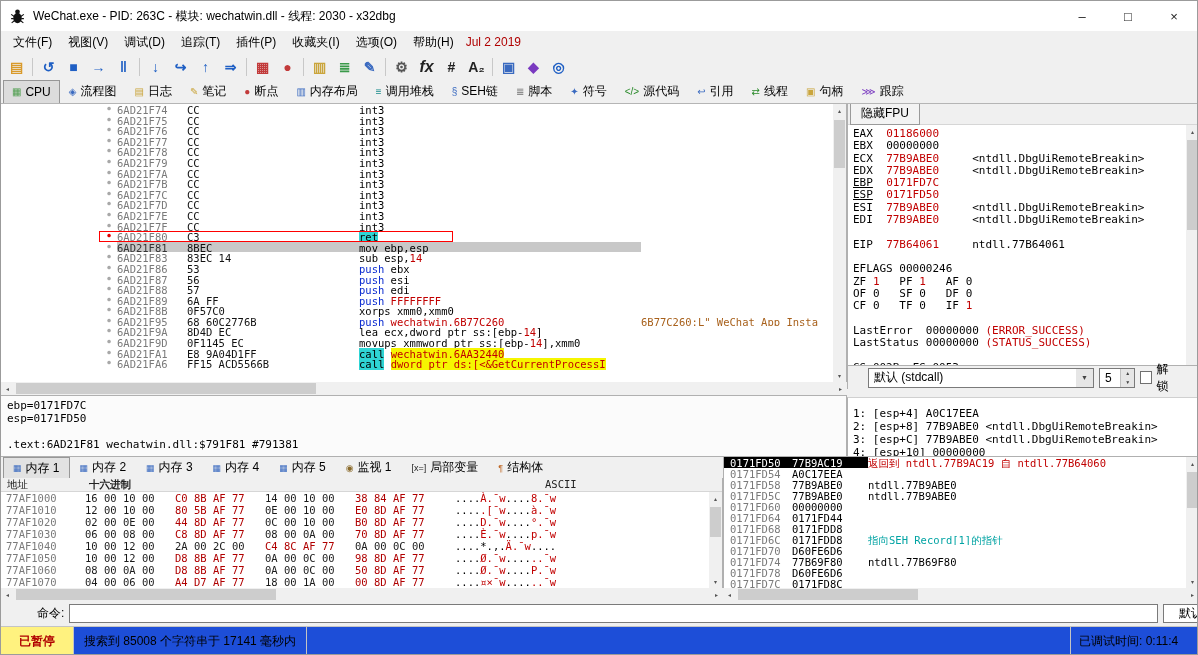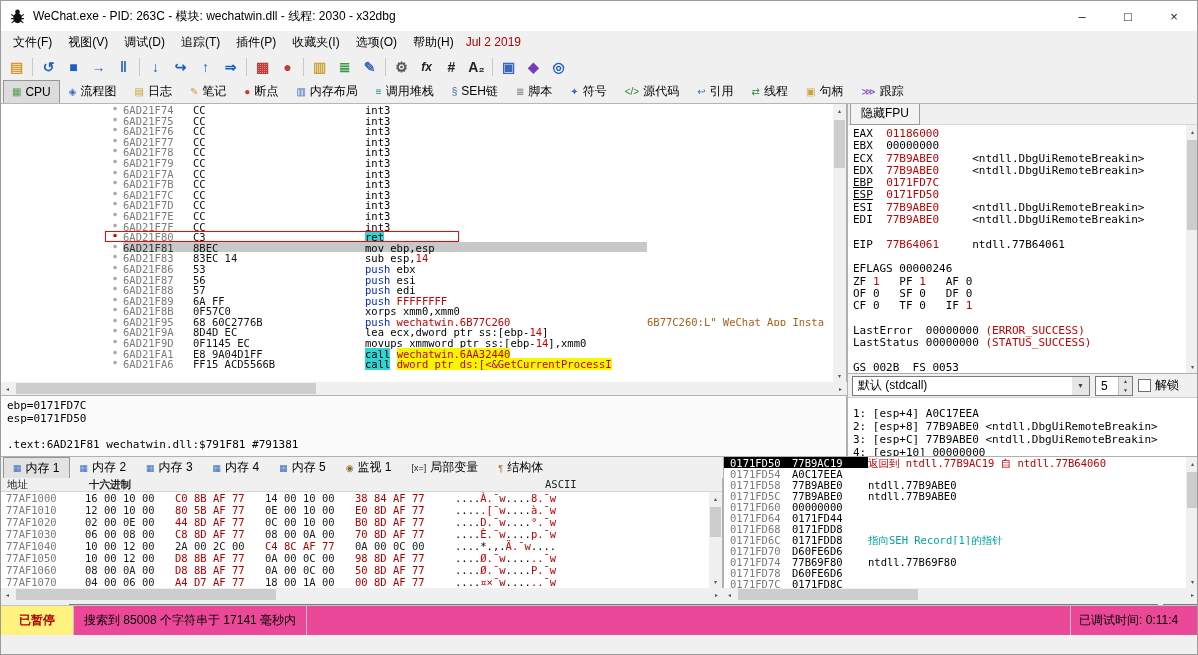--- a/index.html
+++ b/index.html
@@ -15,35 +15,35 @@
   .win-btn { width:46px; height:30px; display:flex; align-items:center; justify-content:center; font-size:13px; color:#222; }
 
   
   .menubar { height:22px; display:flex; align-items:center; padding-left:4px; background:#f0f0f0; }
   .menu-item { padding:2px 8px; white-space:nowrap; }
   .menu-date { margin-left:4px; color:#b00000; white-space:nowrap; }
 
   
   .toolbar { height:27px; display:flex; align-items:center; padding-left:3px; background:#f0f0f0; }
   .tool { width:25px; height:23px; display:flex; align-items:center; justify-content:center; font-size:14px; font-weight:bold; }
-  .tool.fx { font-style:italic; font-size:12px; }
+  .tool.fx { font-style:italic; font-size:16px; }
   .tsep { width:1px; height:18px; background:#c8c8c8; margin:0 3px; flex:none; }
 
   
   .tabbar { height:24px; display:flex; align-items:stretch; padding-left:2px; background:#f0f0f0; border-bottom:1px solid #b5b5b5; }
   .tab { display:flex; align-items:center; gap:4px; padding:0 8px; white-space:nowrap; border:1px solid transparent; }
   .tab.active { background:#dcdcdc; border:1px solid #979797; border-bottom:none; }
   .tab-ico { font-size:10px; line-height:10px; }
 
   
   .pane { position:absolute; background:#fff; }
 
   
   .disasm { left:0; top:103px; width:846px; height:278px; overflow:hidden; border-right:1px solid #b0b0b0; }
-  .drow { display:flex; height:10.6px; line-height:10.6px; font:10.5px "DejaVu Sans Mono",monospace; position:relative; white-space:pre;margin-left:6px; }
+  .drow { display:flex; height:10.6px; line-height:10.6px; font:10.5px "DejaVu Sans Mono",monospace; position:relative; white-space:pre; }
   .c-gut  { width:100px; flex:none; }
   .c-dot  { width:16px; flex:none; text-align:center; font-size:6px; color:#a8a8a8; }
   .dot-red { color:#e00000; }
   .c-addr { width:70px; flex:none; color:#7a7a7a; }
   .c-bytes{ width:172px; flex:none; color:#111; }
   .c-instr{ width:282px; flex:none; }
   .c-comm { flex:1; overflow:hidden; }
   .selbg { background:#c8c8c8; }
   .sel .c-addr { color:#333; }
   .redbox { position:absolute; left:98px; top:0; width:354px; height:10.6px; border:1px solid #ff0000; pointer-events:none; }
@@ -73,21 +73,21 @@
   .thumb-h { position:absolute; top:1px; bottom:1px; background:#cdcdcd; }
 
   
   .regs { left:846px; top:103px; width:352px; height:269px; overflow:hidden; border-left:1px solid #b0b0b0; }
   .regs-toolbar { height:21px; background:#f0f0f0; border-bottom:1px solid #d6d6d6; display:flex; align-items:center; padding:1px 2px; }
   .hidefpu { border:1px solid #9a9a9a; background:#f3f3f3; padding:1px 10px 2px 10px; font-size:12px; }
   .regs-body { padding:3px 5px; font:11px "DejaVu Sans Mono",monospace; line-height:12.3px; white-space:pre; }
   .rline { height:12.3px; }
 
   
-  .callconv { position:absolute; left:846px; top:372px; width:352px; height:24px; background:#f0f0f0; display:flex; align-items:center; gap:5px; padding:0 4px; border-top:1px solid #b0b0b0; border-left:1px solid #b0b0b0; }
+  .callconv { position:absolute; left:846px; top:364px; width:352px; height:24px; background:#f0f0f0; display:flex; align-items:center; gap:5px; padding:0 20px; border-top:1px solid #b0b0b0; border-left:1px solid #b0b0b0; }
   .combo { height:20px; background:#fff; border:1px solid #7a7a7a; display:flex; align-items:center; padding-left:5px; }
   .combo-main { width:238px; justify-content:space-between; }
   .combo-arrow { width:17px; height:18px; display:flex; align-items:center; justify-content:center; background:#e6e6e6; font-size:7px; color:#444; flex:none; }
   .spin { width:38px; height:20px; border:1px solid #7a7a7a; background:#fff; display:flex; }
   .spin-val { flex:1; display:flex; align-items:center; padding-left:5px; }
   .spin-btns { width:14px; display:flex; flex-direction:column; border-left:1px solid #c0c0c0; }
   .spin-btns span { flex:1; display:flex; align-items:center; justify-content:center; font-size:5px; color:#444; background:#e6e6e6; }
   .chk { display:flex; align-items:center; gap:4px; }
   .chk-box { width:13px; height:13px; border:1px solid #707070; background:#fff; }
 
@@ -124,21 +124,21 @@
   .s-comm { flex:1; overflow:hidden; }
   .s-sel { background:#000; color:#fff !important; }
 
   
   .cmdrow { position:absolute; left:0; top:600px; width:1198px; height:24px; display:flex; align-items:center; gap:5px; padding:0 4px; background:#f0f0f0;margin-left:32px; }
   .cmd-label { white-space:nowrap; }
   .cmd-input { flex:1; height:19px; border:1px solid #7a7a7a; background:#fff; }
   .cmd-combo { width:64px; height:19px; border:1px solid #7a7a7a; background:#fff; display:flex; align-items:center; justify-content:space-between; padding-left:15px; }
 
   
-  .statusbar { position:absolute; left:0; top:604px; width:1198px; height:30px; background:#ec4899; border-top:1px solid #c4c4c4; display:flex; align-items:stretch; }
+  .statusbar { position:absolute; left:0; top:625px; width:1198px; height:30px; background:#1d4ed8; border-top:1px solid #c4c4c4; display:flex; align-items:stretch; }
   .st-badge { background:#fff27f; color:#b00000; font-weight:bold; display:flex; align-items:center; padding:0 18px; border-right:1px solid #c4c4c4; }
   .st-msg { display:flex; align-items:center; padding:0 10px; border-right:1px solid #c4c4c4; }
   .st-fill { flex:1; border-right:1px solid #c4c4c4; }
   .st-time { display:flex; align-items:center; padding:0 8px; white-space:nowrap; overflow:hidden; width:128px; }
 </style>
 </head>
 <body>
 
 <div id="root">
 

